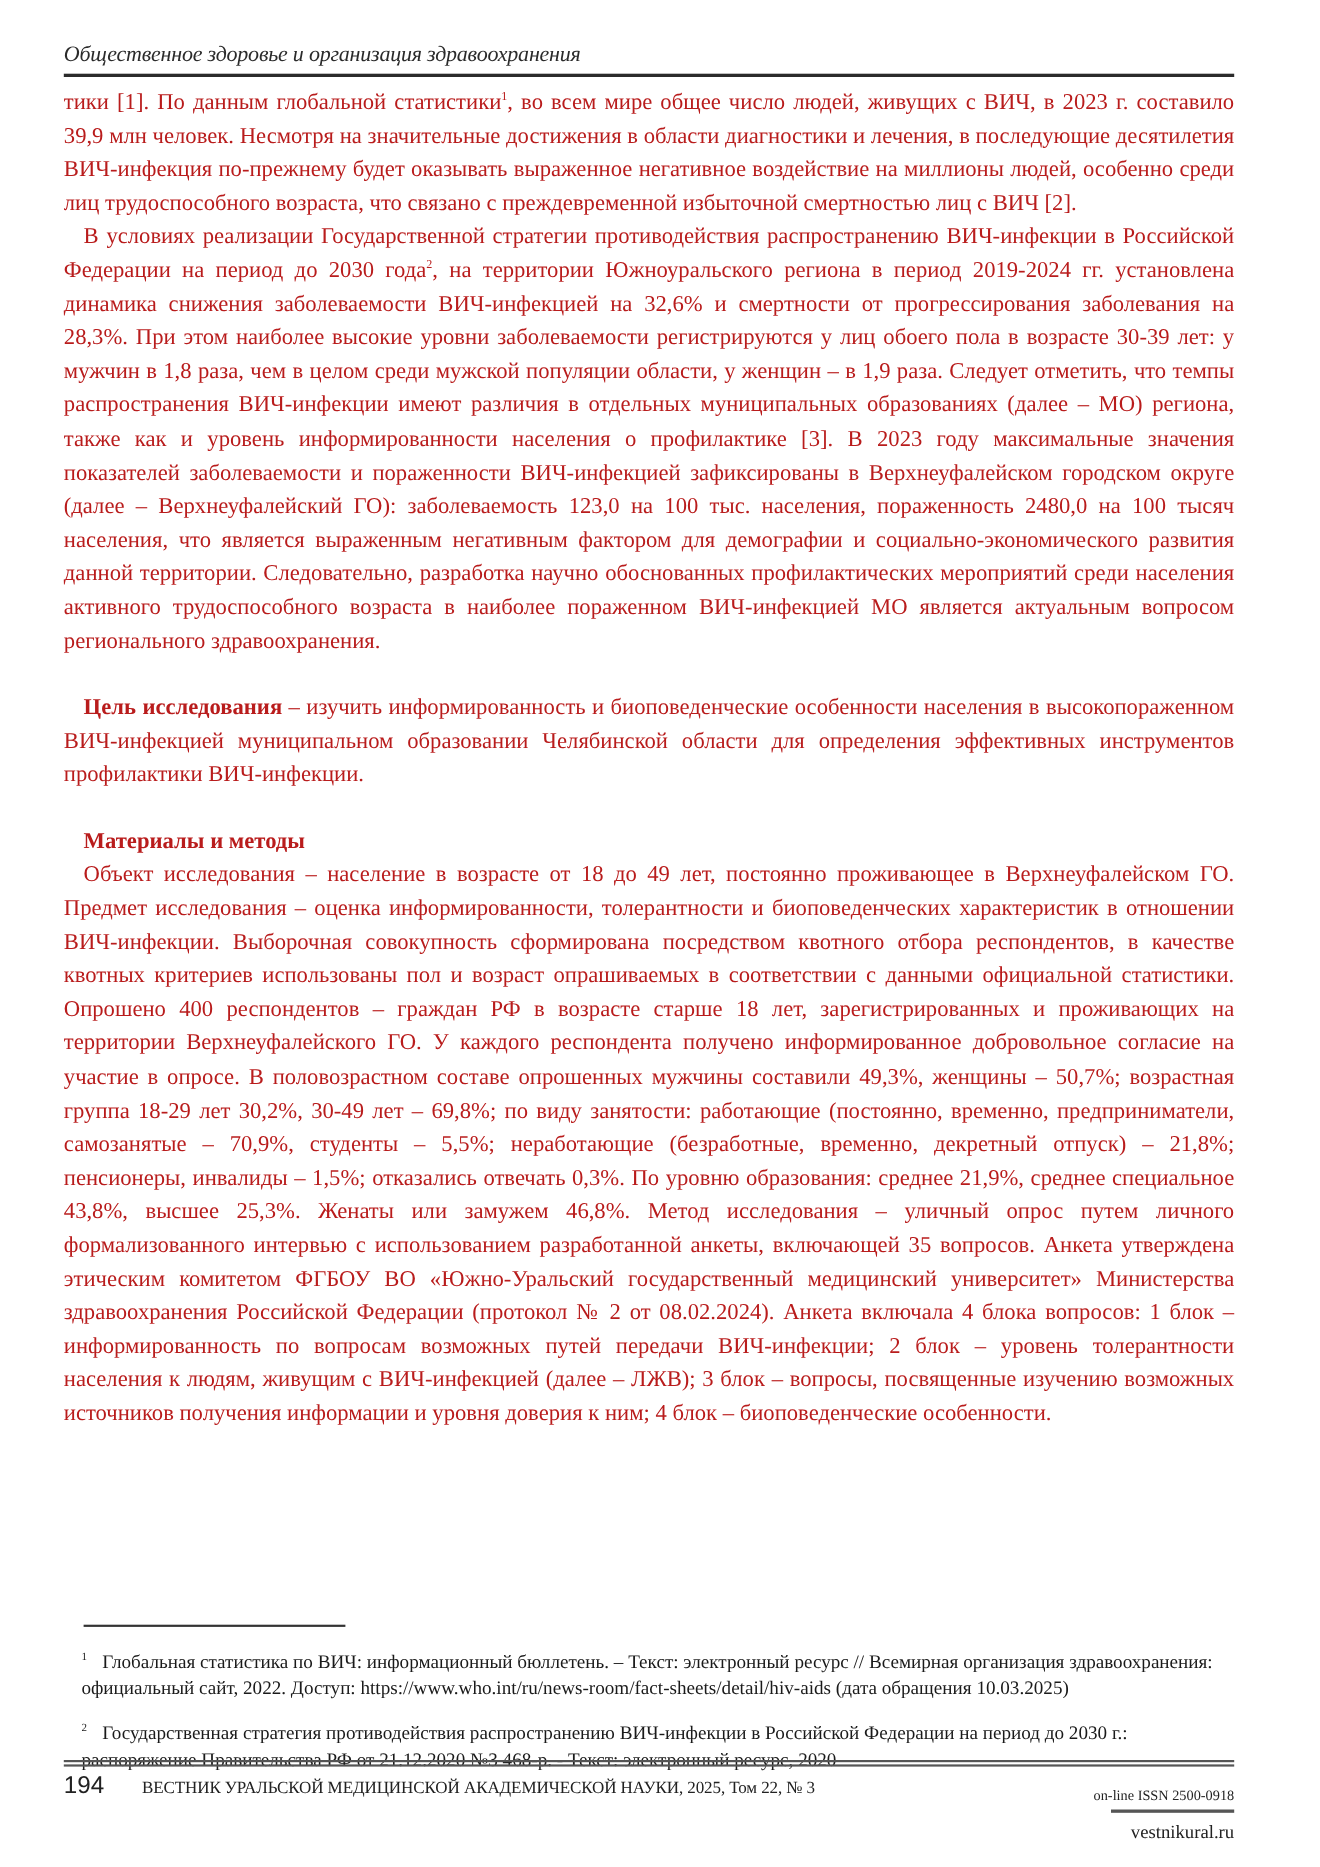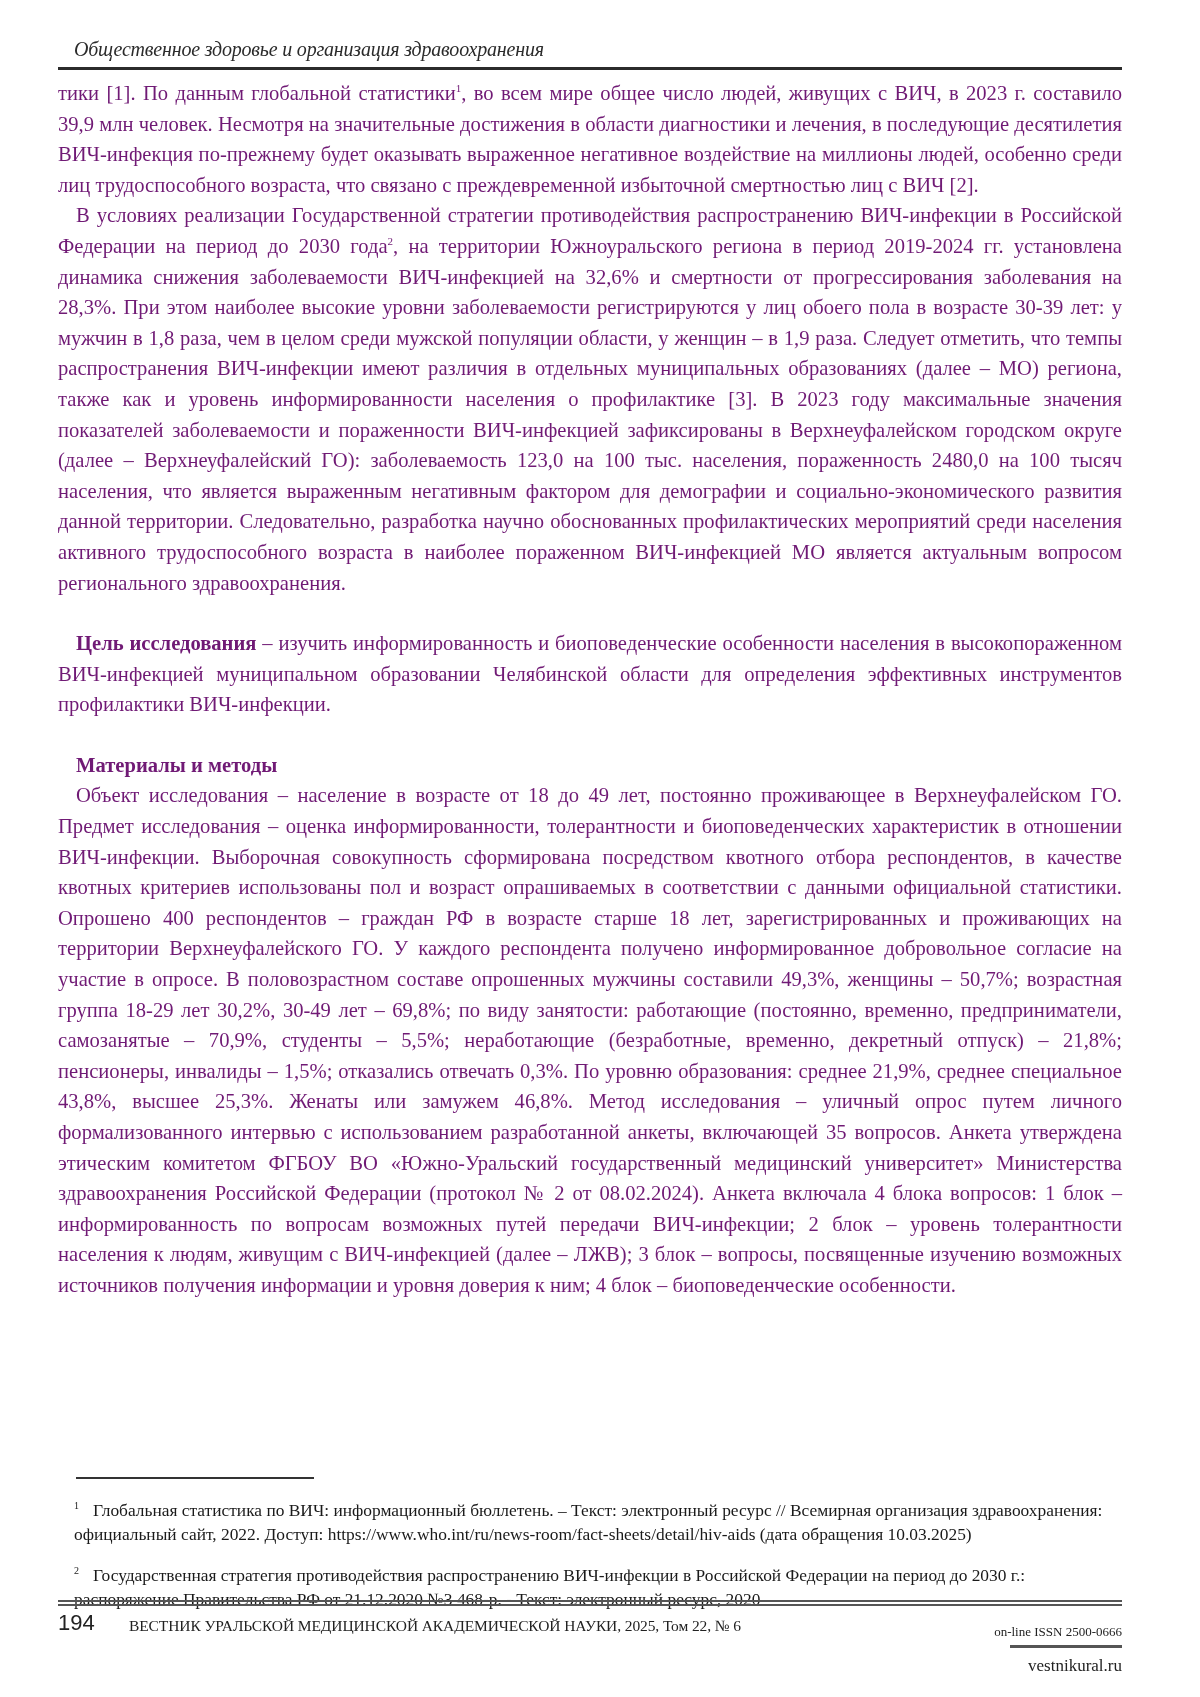--- a/index.html
+++ b/index.html
@@ -1,27 +1,27 @@
 <!DOCTYPE html>
 <html><head>
 <meta charset="utf-8">
 <style>
   html, body { margin: 0; padding: 0; background: #ffffff; }
   body { width: 1200px; height: 1697px; position: relative; overflow: hidden; color: #1a1a1a; }
   .page { position: absolute; left: 58px; top: 0; width: 1064px; }
   .running-head {
-    position: absolute; top: 38px; left: 16px;
+    position: absolute; top: 38px; left: 0;
     font-family: "Liberation Serif", serif; font-style: italic;
     font-size: 20px; color: #2b2b2b; letter-spacing: -0.2px;
   }
   .head-rule { position: absolute; top: 67px; left: 0; width: 1064px; height: 3px; background: #2b2b2b; }
   .body {
     position: absolute; top: 78px; left: 0; width: 1064px;
     font-family: "Liberation Serif", serif; font-size: 20.6px; line-height: 30.6px;
-    text-align: justify; color: #701a75;
+    text-align: justify; color: #b91c1c;
   }
   .body p { margin: 0; }
   .indent { text-indent: 18px; }
   .gap { height: 30px; }
   .bold { font-weight: bold; }
   sup { font-size: 11px; vertical-align: 8px; line-height: 0; }
   .fn-rule { position: absolute; top: 1477px; left: 18px; width: 238px; height: 2px; background: #333; }
   .footnotes {
     position: absolute; top: 1482px; left: 0; width: 1064px;
     font-family: "Liberation Serif", serif; font-size: 17.4px; line-height: 24.4px; color: #1a1a1a;
@@ -67,17 +67,17 @@
 
   <div class="fn-rule"></div>
   <div class="footnotes">
     <p><sup>1</sup><span>Глобальная статистика по ВИЧ: информационный бюллетень. – Текст: электронный ресурс // Всемирная организация здравоохранения: официальный сайт, 2022. Доступ: https://www.who.int/ru/news-room/fact-sheets/detail/hiv-aids (дата обращения 10.03.2025)</span></p>
     <p><sup>2</sup><span>Государственная стратегия противодействия распространению ВИЧ-инфекции в Российской Федерации на период до 2030 г.: распоряжение Правительства РФ от 21.12.2020 №3 468-р. - Текст: электронный ресурс, 2020</span></p>
   </div>
 
   <div class="foot-rule1"></div>
   <div class="foot-rule2"></div>
   <div class="page-num">194</div>
-  <div class="journal">ВЕСТНИК УРАЛЬСКОЙ МЕДИЦИНСКОЙ АКАДЕМИЧЕСКОЙ НАУКИ, 2025, Том 22, № 6</div>
-  <div class="issn">on-line ISSN 2500-0666</div>
+  <div class="journal">ВЕСТНИК УРАЛЬСКОЙ МЕДИЦИНСКОЙ АКАДЕМИЧЕСКОЙ НАУКИ, 2025, Том 22, № 3</div>
+  <div class="issn">on-line ISSN 2500-0918</div>
   <div class="issn-rule"></div>
   <div class="site">vestnikural.ru</div>
 </div>
 
 </body></html>

